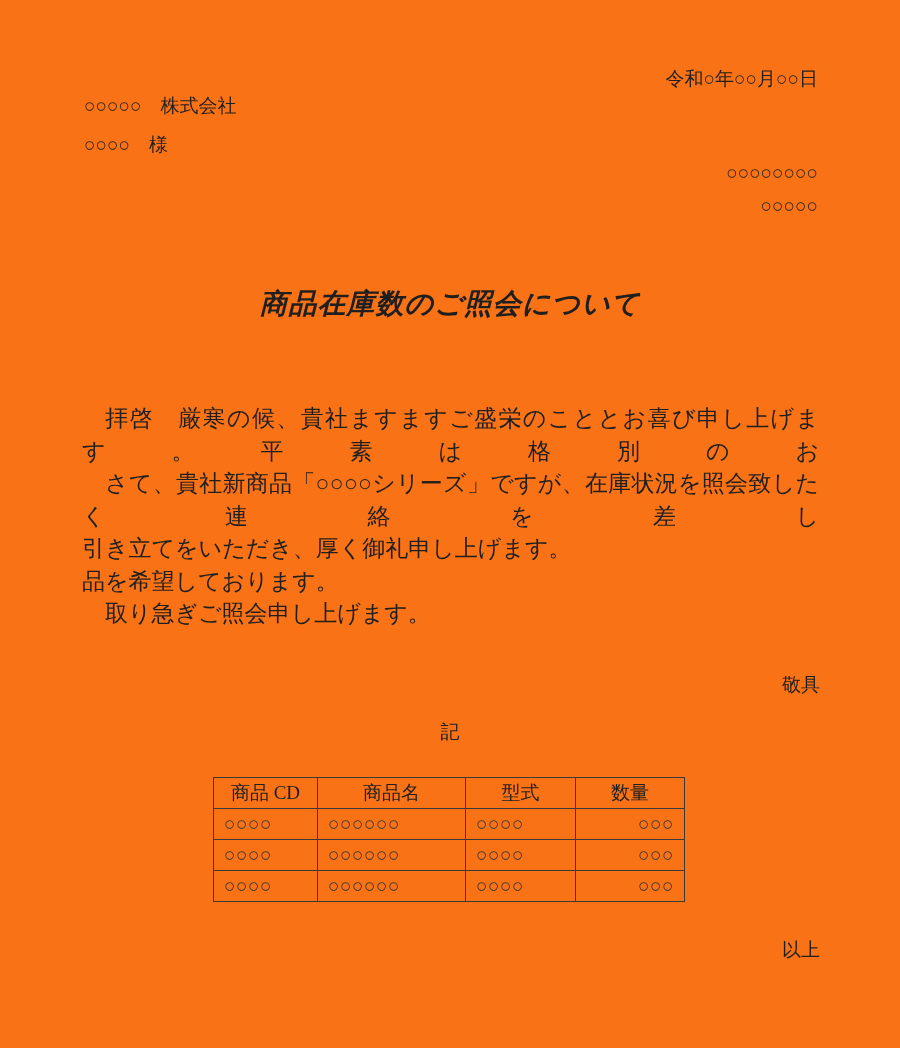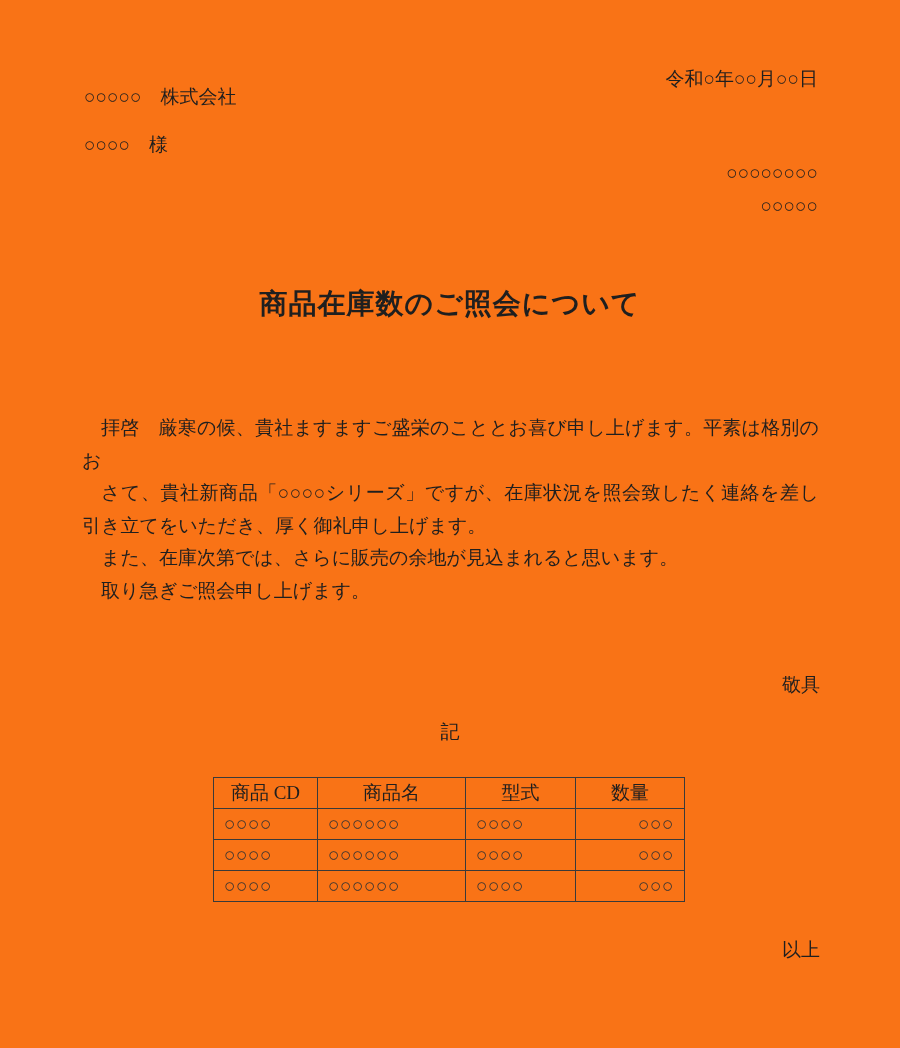--- a/index.html
+++ b/index.html
@@ -11,38 +11,39 @@
   }
   .page {
     position: relative;
     width: 900px; height: 1048px;
     background: #f97316;
     overflow: hidden;
   }
   .block { position: absolute; font-size: 19px; line-height: 26px; white-space: nowrap; }
 
   .date            { top: 66px;  right: 82px; text-align: right; }
-  .recipient-co    { top: 84px; left: 84px; }
+  .recipient-co    { top: 93px; left: 84px; }
   .recipient-name  { top: 132px; left: 84px; }
   .sender-1        { top: 160px; right: 82px; text-align: right; }
   .sender-2        { top: 193px; right: 82px; text-align: right; }
 
   .doc-title {
     position: absolute;
     top: 286px; left: 0; width: 100%;
     text-align: center;
     font-size: 28px; font-weight: bold;
     letter-spacing: 1px;
     line-height: 36px;
+    font-style: italic;
   }
 
   .body-text {
     position: absolute;
-    top: 412px; left: 82px; width: 737px;
-    font-size: 19px;
+    top: 403px; left: 82px; width: 737px;
+    font-size: 23px;
     line-height: 32.5px;
   }
   .body-text .line { white-space: nowrap; }
   .body-text .indent { text-indent: 1em; }
   .body-text .full {
     white-space: normal;
     text-align: justify;
     text-align-last: justify;
   }
 
@@ -86,21 +87,21 @@
 
   <div class="block sender-1">○○○○○○○○</div>
   <div class="block sender-2">○○○○○</div>
 
   <div class="doc-title">商品在庫数のご照会について</div>
 
   <div class="body-text">
     <div class="line indent full">拝啓　厳寒の候、貴社ますますご盛栄のこととお喜び申し上げます。平素は格別のお</div>
     <div class="line indent full">さて、貴社新商品「○○○○シリーズ」ですが、在庫状況を照会致したく連絡を差し</div>
     <div class="line">引き立てをいただき、厚く御礼申し上げます。</div>
-    <div class="line indent">また、在庫次第では、さらに販売の余地が見込まれると思います。</div>
+    <div class="line">品を希望しております。</div>
     <div class="line indent">取り急ぎご照会申し上げます。</div>
   </div>
 
   <div class="block closing">敬具</div>
   <div class="block note-marker">記</div>
 
   <table class="inquiry-table">
     <thead>
       <tr>
         <th class="col-cd">商品 CD</th>

